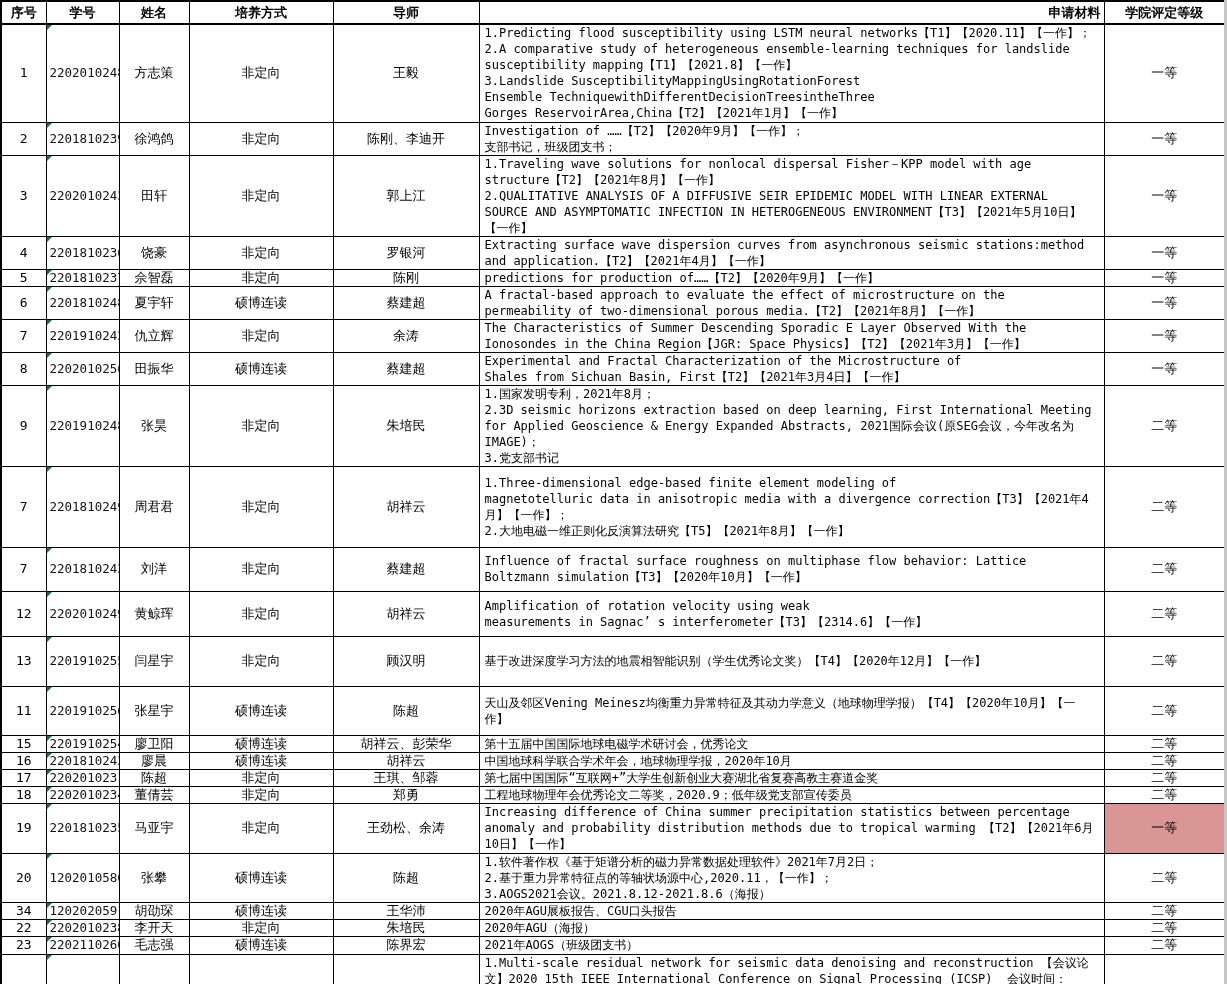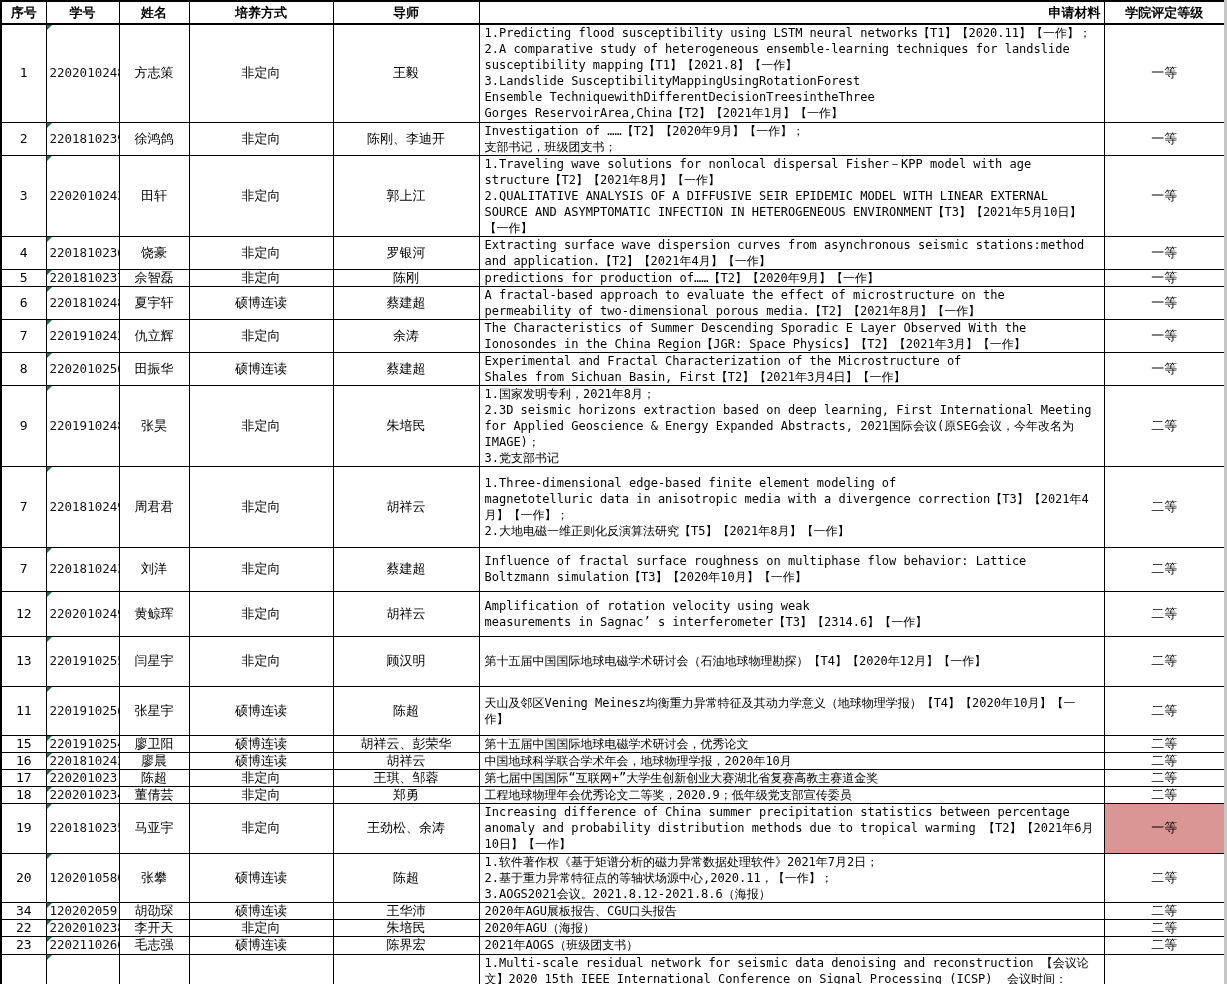--- a/index.html
+++ b/index.html
@@ -214,21 +214,21 @@
     <td class="c-mat">Amplification of rotation velocity using weak
 measurements in Sagnac’ s interferometer【T3】【2314.6】【一作】</td>
     <td class="c-grade">二等</td>
   </tr>
         <tr>
     <td class="c-no">13</td>
     <td class="c-id">2201910255</td>
     <td class="c-name">闫星宇</td>
     <td class="c-mode">非定向</td>
     <td class="c-adv">顾汉明</td>
-    <td class="c-mat">第十五届中国国际地球电磁学术研讨会（石油地球物理勘探）【T4】【2020年12月】【一作】</td>
+    <td class="c-mat">基于改进深度学习方法的地震相智能识别（学生优秀论文奖）【T4】【2020年12月】【一作】</td>
     <td class="c-grade">二等</td>
   </tr>
         <tr>
     <td class="c-no">11</td>
     <td class="c-id">2201910256</td>
     <td class="c-name">张星宇</td>
     <td class="c-mode">硕博连读</td>
     <td class="c-adv">陈超</td>
     <td class="c-mat">天山及邻区Vening Meinesz均衡重力异常特征及其动力学意义（地球物理学报）【T4】【2020年10月】【一作】</td>
     <td class="c-grade">二等</td>

